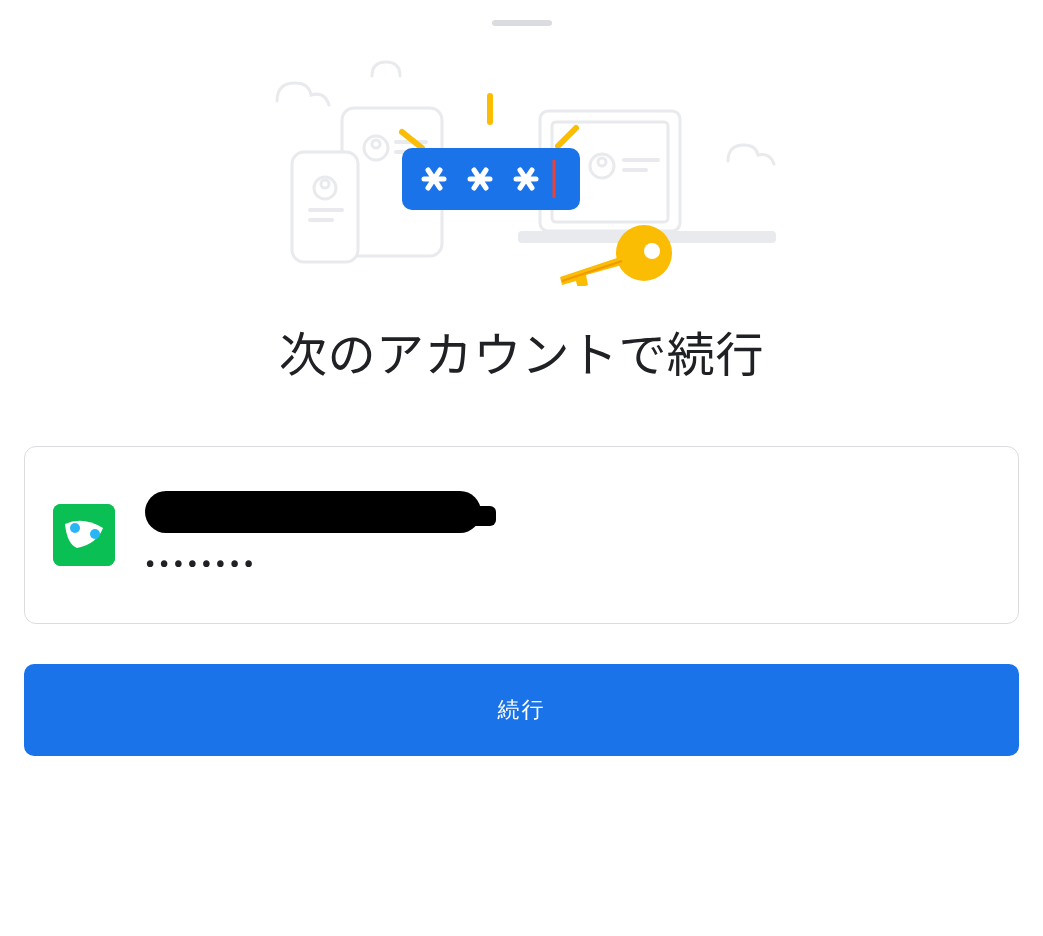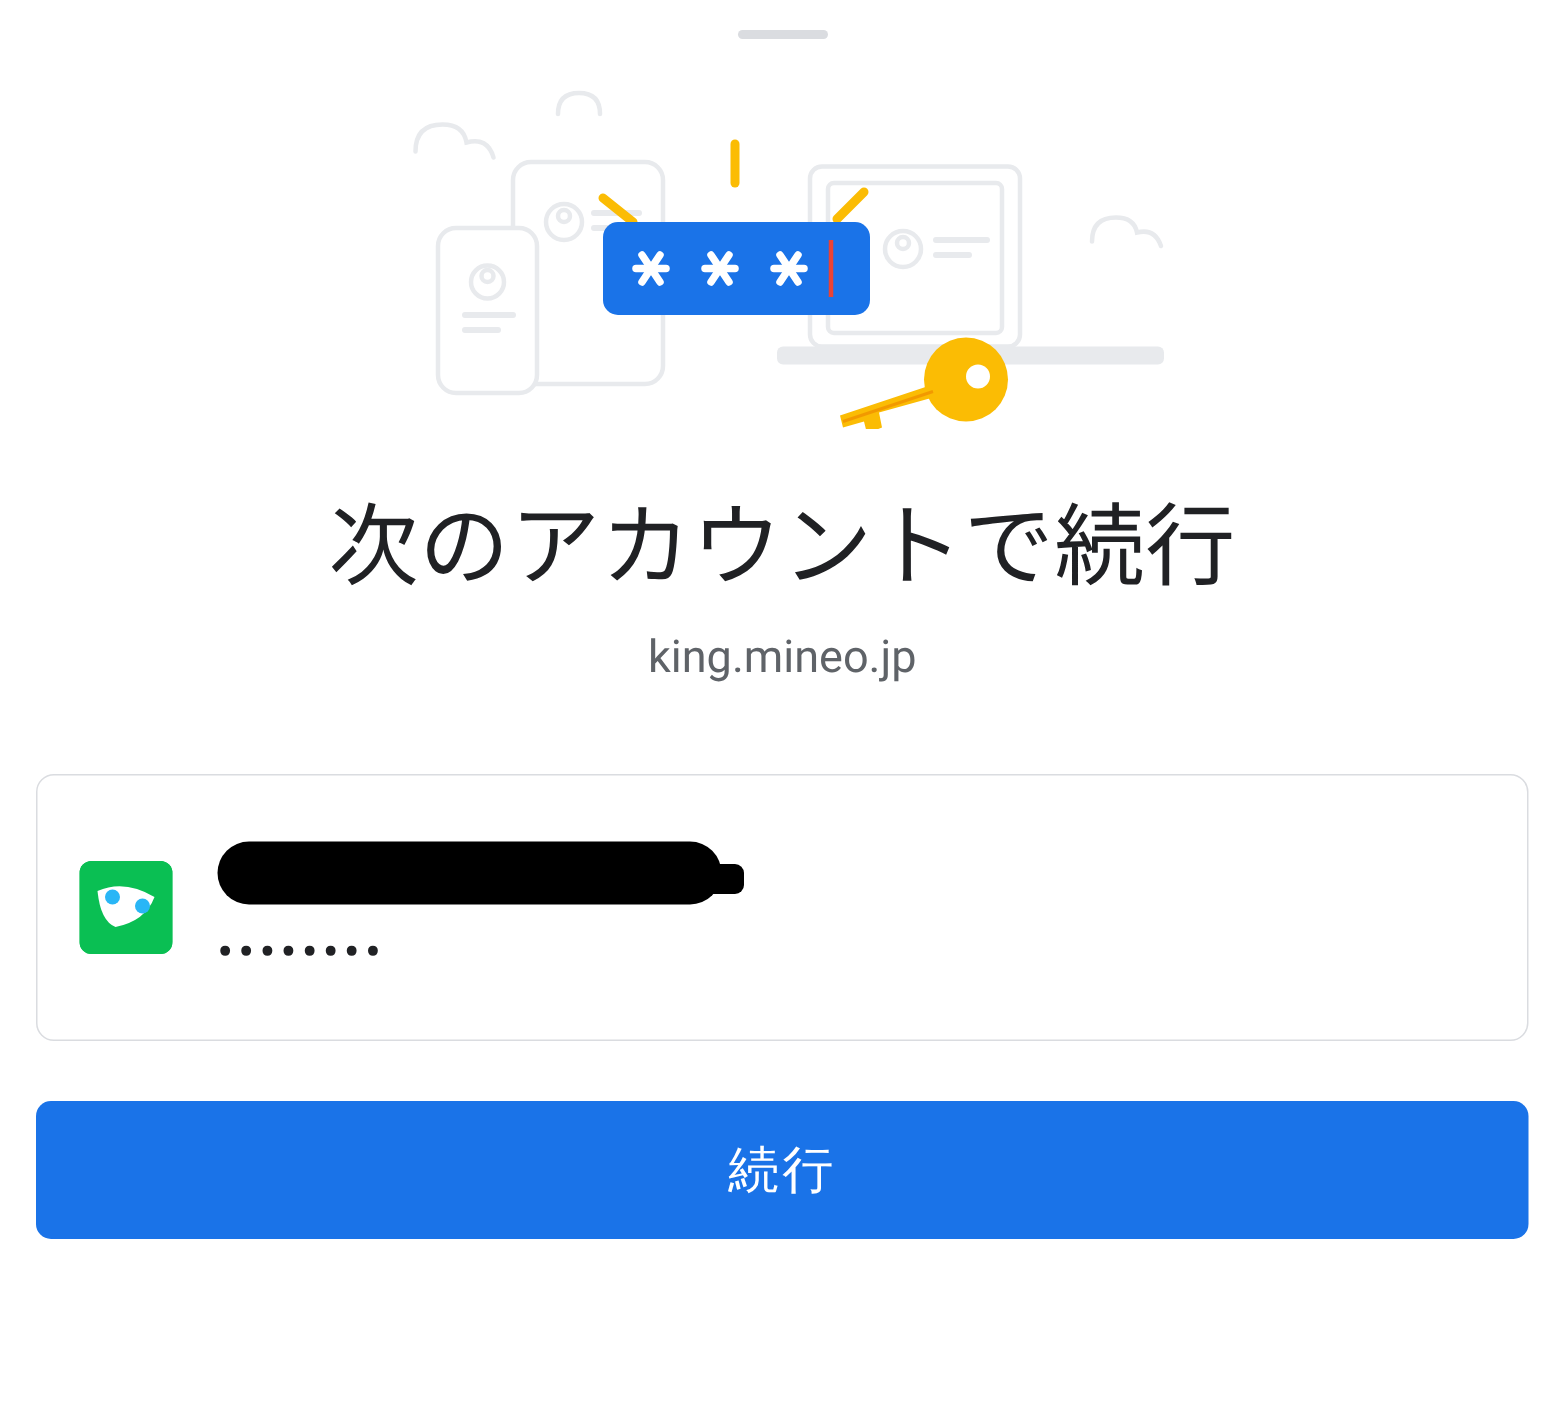--- a/index.html
+++ b/index.html
@@ -1,29 +1,29 @@
 <!DOCTYPE html>
 <html><head>
   <meta charset="utf-8">
   <style>
     * { box-sizing: border-box; margin: 0; padding: 0; }
     html, body { width: 1043px; height: 936px; background: #fff; font-family: Roboto, "Noto Sans JP", "Hiragino Kaku Gothic ProN", Meiryo, sans-serif; color: #202124; }
     .sheet { position: relative; width: 1043px; height: 936px; padding-top: 20px; border-top-left-radius: 40px; border-top-right-radius: 40px; overflow: hidden; }
     .drag-handle { width: 60px; height: 6px; background: #dadce0; border-radius: 3px; margin: 0 auto 20px auto; }
     .illustration { width: 520px; height: 230px; margin: 30px auto 30px auto; position: relative; }
-    .heading { text-align: center; font-size: 60px; font-weight: 400; color: #202124; letter-spacing: 0.5px; }
+    .heading { text-align: center; font-size: 48px; font-weight: 400; color: #202124; letter-spacing: 0.5px; }
     .subheading { text-align: center; font-size: 30px; color: #5f6368; margin-top: 18px; font-weight: 400; }
     .account-card { margin: 60px 24px 0 24px; border: 1px solid #dadce0; border-radius: 12px; padding: 44px 28px; display: flex; align-items: center; gap: 30px; }
     .site-favicon { width: 62px; height: 62px; border-radius: 8px; background: #0abf53; position: relative; flex: 0 0 62px; }
     .site-favicon svg { position:absolute; inset:0; }
     .acct-lines { display:flex; flex-direction:column; gap: 18px; }
     .redacted { display:inline-block; width: 336px; height: 42px; background:#000; border-radius: 21px; position: relative; }
     .redacted::after { content:""; position:absolute; right:-15px; top:15px; width:30px; height:20px; background:#000; border-radius:6px; }
     .pw-dots { font-size: 28px; letter-spacing: 4px; color:#202124; font-weight:700; line-height:1; }
-    .continue-btn { display:block; margin: 40px 24px 0 24px; width: calc(100% - 48px); background:#1a73e8; color:#fff; border:none; border-radius:10px; height:92px; font-size:34px; font-weight:500; cursor:pointer; letter-spacing:2px; }
+    .continue-btn { display:block; margin: 40px 24px 0 24px; width: calc(100% - 48px); background:#1a73e8; color:#fff; border:none; border-radius:10px; height:92px; font-size:22px; font-weight:500; cursor:pointer; letter-spacing:2px; }
     .footer-text { text-align:center; font-size:28px; color:#5f6368; margin-top: 68px; padding: 0 20px; }
   </style>
 </head>
 <body>
 
 <div class="sheet">
 
   <div class="drag-handle"></div>
 
   <div class="illustration">
@@ -81,21 +81,20 @@
       <g transform="translate(300,165)">
         <circle cx="82" cy="32" r="28" fill="#fbbc04"></circle>
         <circle cx="90" cy="30" r="8" fill="#fff"></circle>
         <path d="M 58 36 L -2 56 L 0 64 L 14 60 L 16 68 L 26 64 L 24 54 L 60 44 Z" fill="#fbbc04"></path>
         <path d="M 60 40 L 0 60" stroke="#f29900" stroke-width="2"></path>
       </g>
     </svg>
   </div>
 
   <h1 class="heading">次のアカウントで続行</h1>
-  <div class="subheading">king.mineo.jp</div>
 
   <div class="account-card">
     <div class="site-favicon">
       <svg viewBox="0 0 62 62">
         <rect width="62" height="62" rx="8" fill="#0abf53"></rect>
         <path d="M 12 20 Q 30 12 50 24 Q 44 40 24 44 Q 14 40 12 20 Z" fill="#fff"></path>
         <circle cx="22" cy="24" r="5" fill="#29b6f6"></circle>
         <circle cx="42" cy="30" r="5" fill="#29b6f6"></circle>
       </svg>
     </div>

